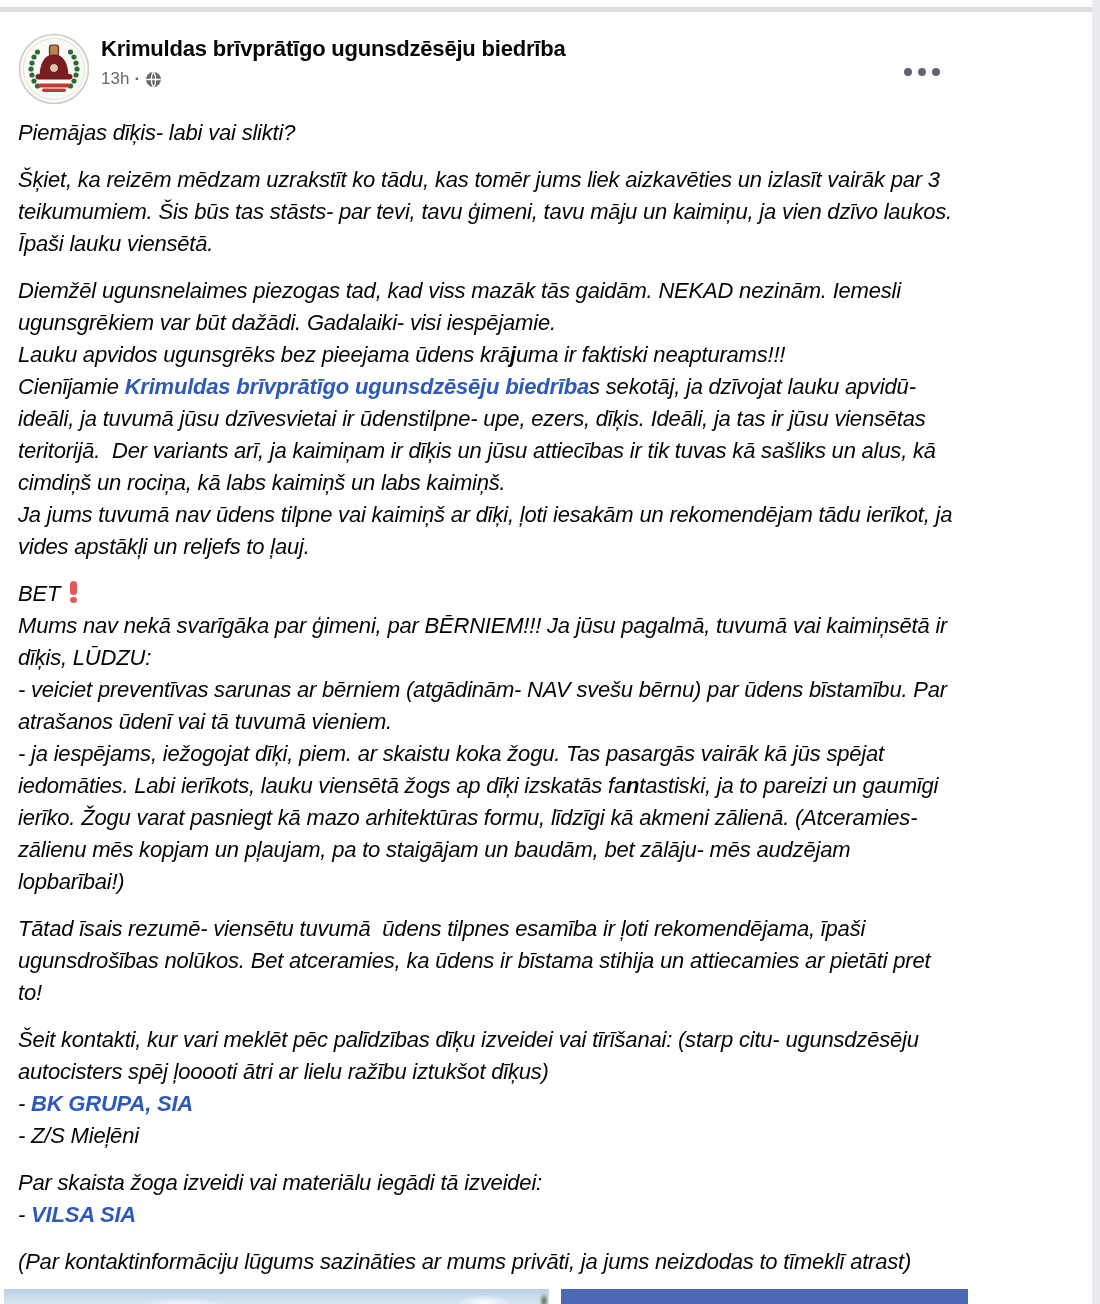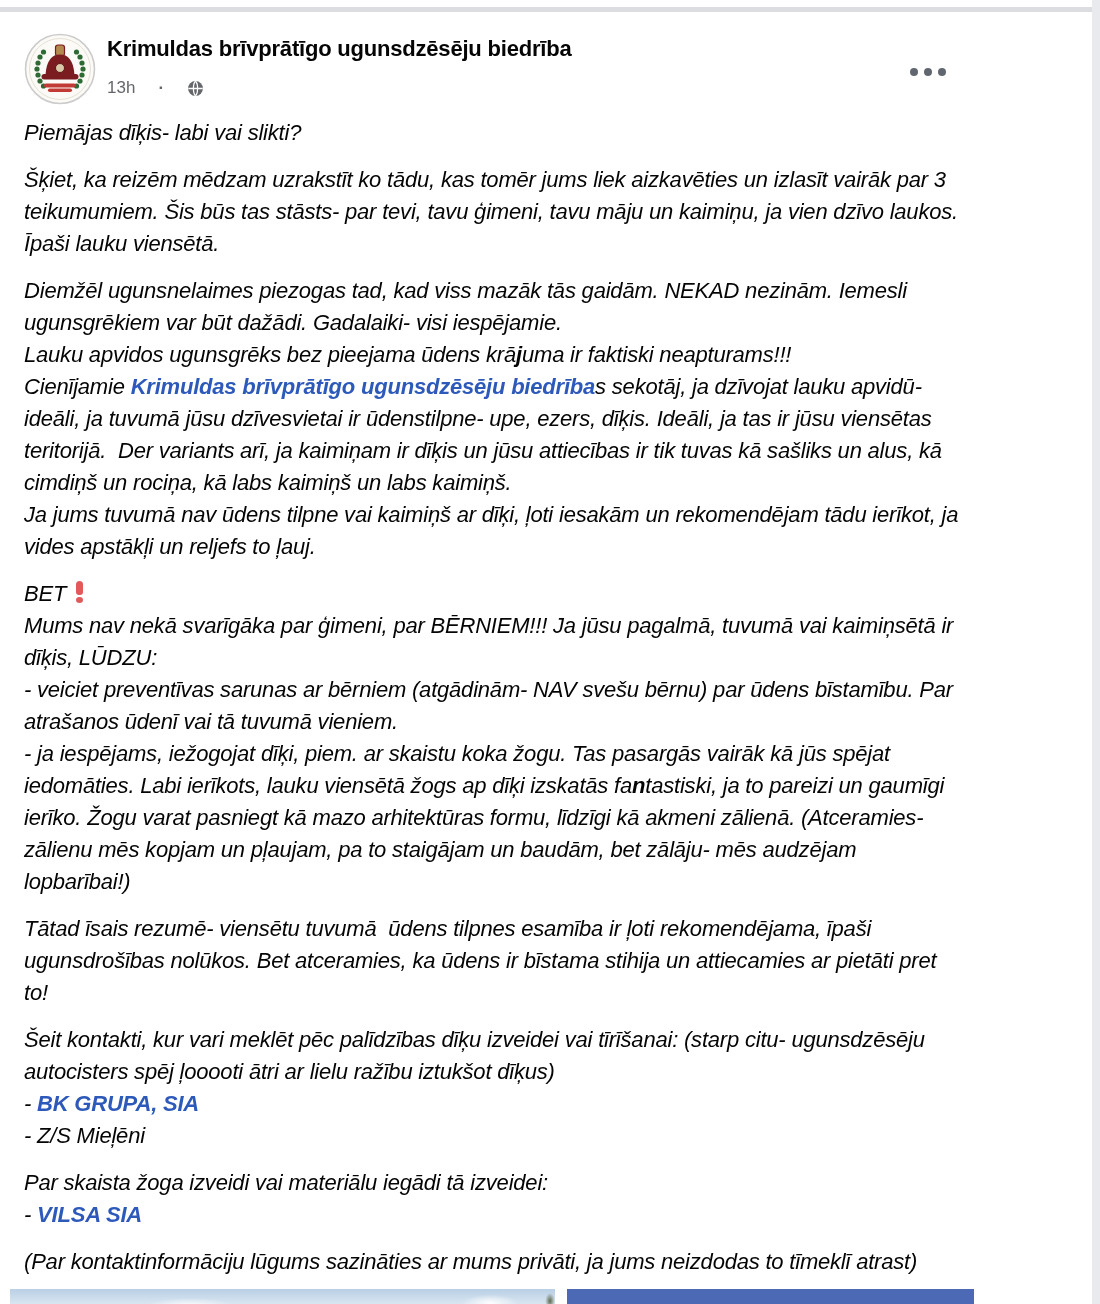--- a/index.html
+++ b/index.html
@@ -12,31 +12,31 @@
     -webkit-font-smoothing:antialiased;
   }
   :root {
     --text:#050505; --meta:#65676b; --link:#2d5aba; --excl:#e2595b;
     --divider:#dbdde1; --track:#e8eaed; --photo-blue:#4b69b4;
     --sky-top:#b9cfe5; --sky-bottom:#d9e6f1;
   }
   .bg-band { position:absolute; top:7px; left:0; width:1100px; height:5px; background:var(--divider); }
   .scroll-track { position:absolute; top:0; right:0; width:8px; height:1304px; background:var(--track); z-index:60; }
   .card {
-    position:absolute; top:12px; left:10px; width:964px; height:1292px;
+    position:absolute; top:12px; left:4px; width:964px; height:1292px;
     background:#ffffff; border-radius:18px 18px 0 0; overflow:hidden;
   }
   .header { position:relative; padding:21px 16px 0 14px; display:flex; align-items:flex-start; }
   .avatar { width:72px; height:72px; border-radius:50%; overflow:hidden; flex:0 0 auto; cursor:pointer; }
   .header-text { margin-left:11px; padding-top:3px; }
   .page-name {
     font-size:22px; font-weight:bold; color:var(--text);
     letter-spacing:-0.2px; cursor:pointer; line-height:1.2;
   }
-  .meta { margin-top:16px; display:flex; align-items:center; gap:23px; color:var(--meta); font-size:17px; }
+  .meta { margin-top:7px; display:flex; align-items:center; gap:5px; color:var(--meta); font-size:17px; }
   .meta .sep { font-weight:bold; }
   .menu { position:absolute; top:44px; right:18px; width:56px; height:32px;
     display:flex; align-items:center; justify-content:center; gap:6px; cursor:pointer; border-radius:6px; }
   .menu i { width:8px; height:8px; border-radius:50%; background:#606770; display:block; }
   .post-text {
     padding:12px 14px 0 14px;
     font-size:22px; line-height:32px; letter-spacing:-0.2px;
     color:var(--text); white-space:pre-wrap;
   }
   .para { margin:0 0 15px 0;font-style:italic; }

